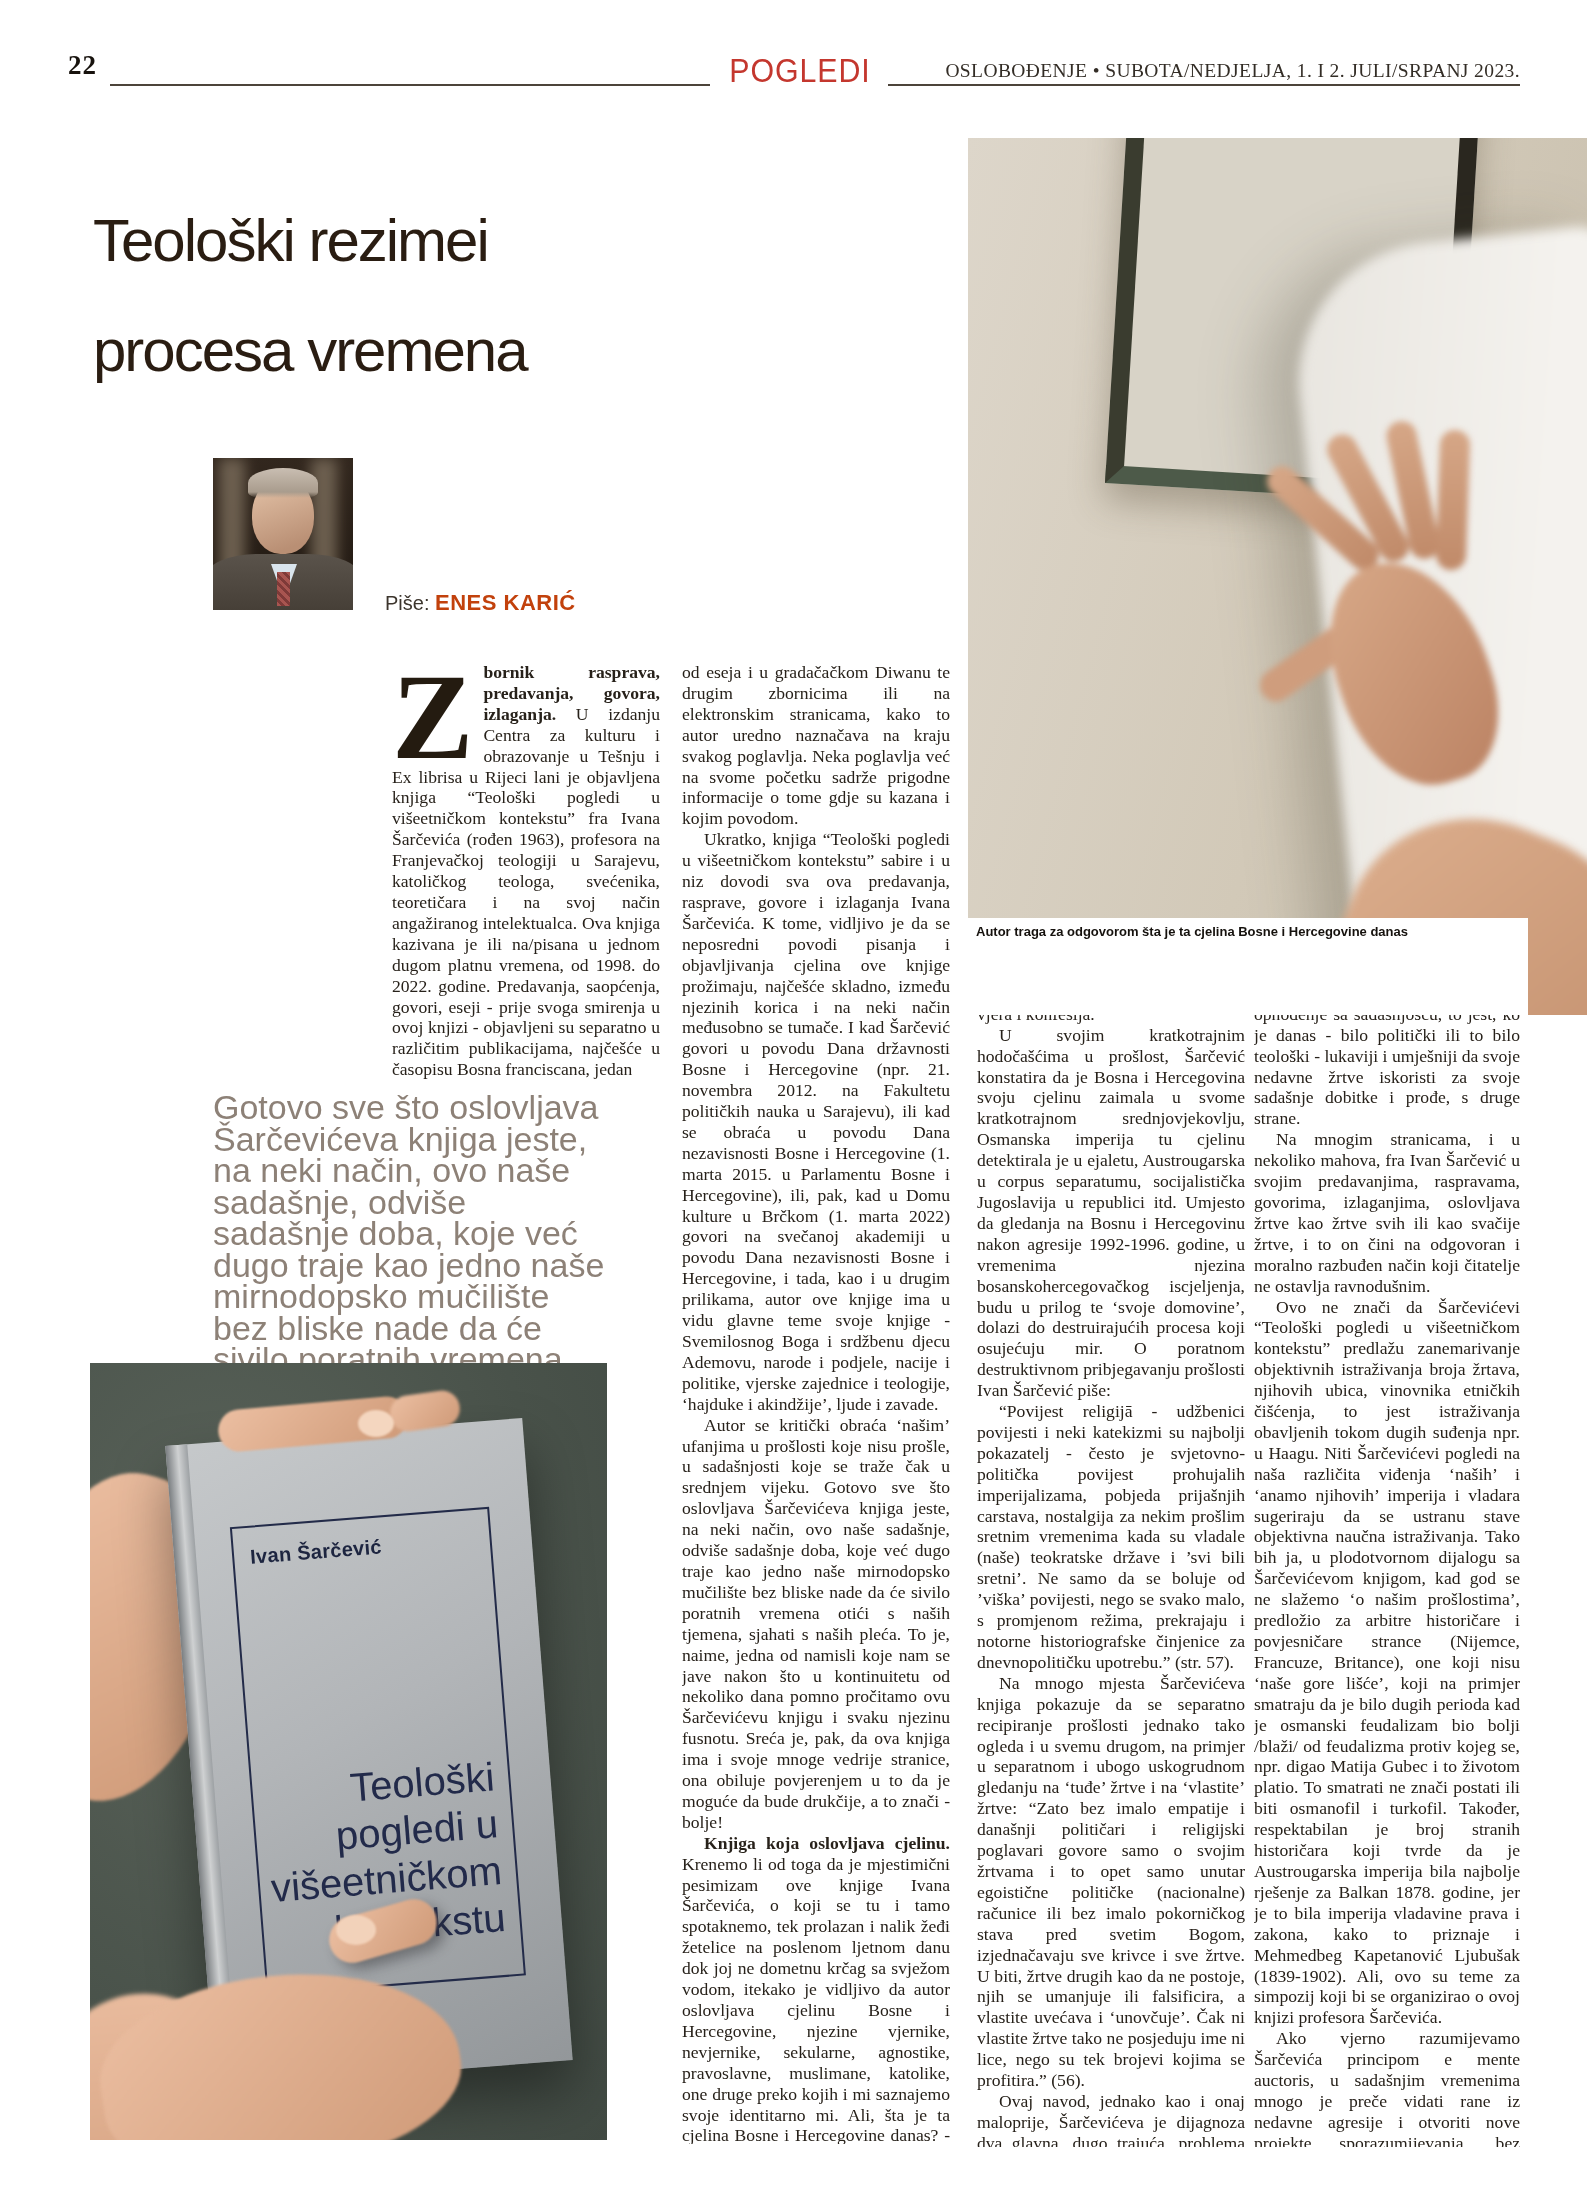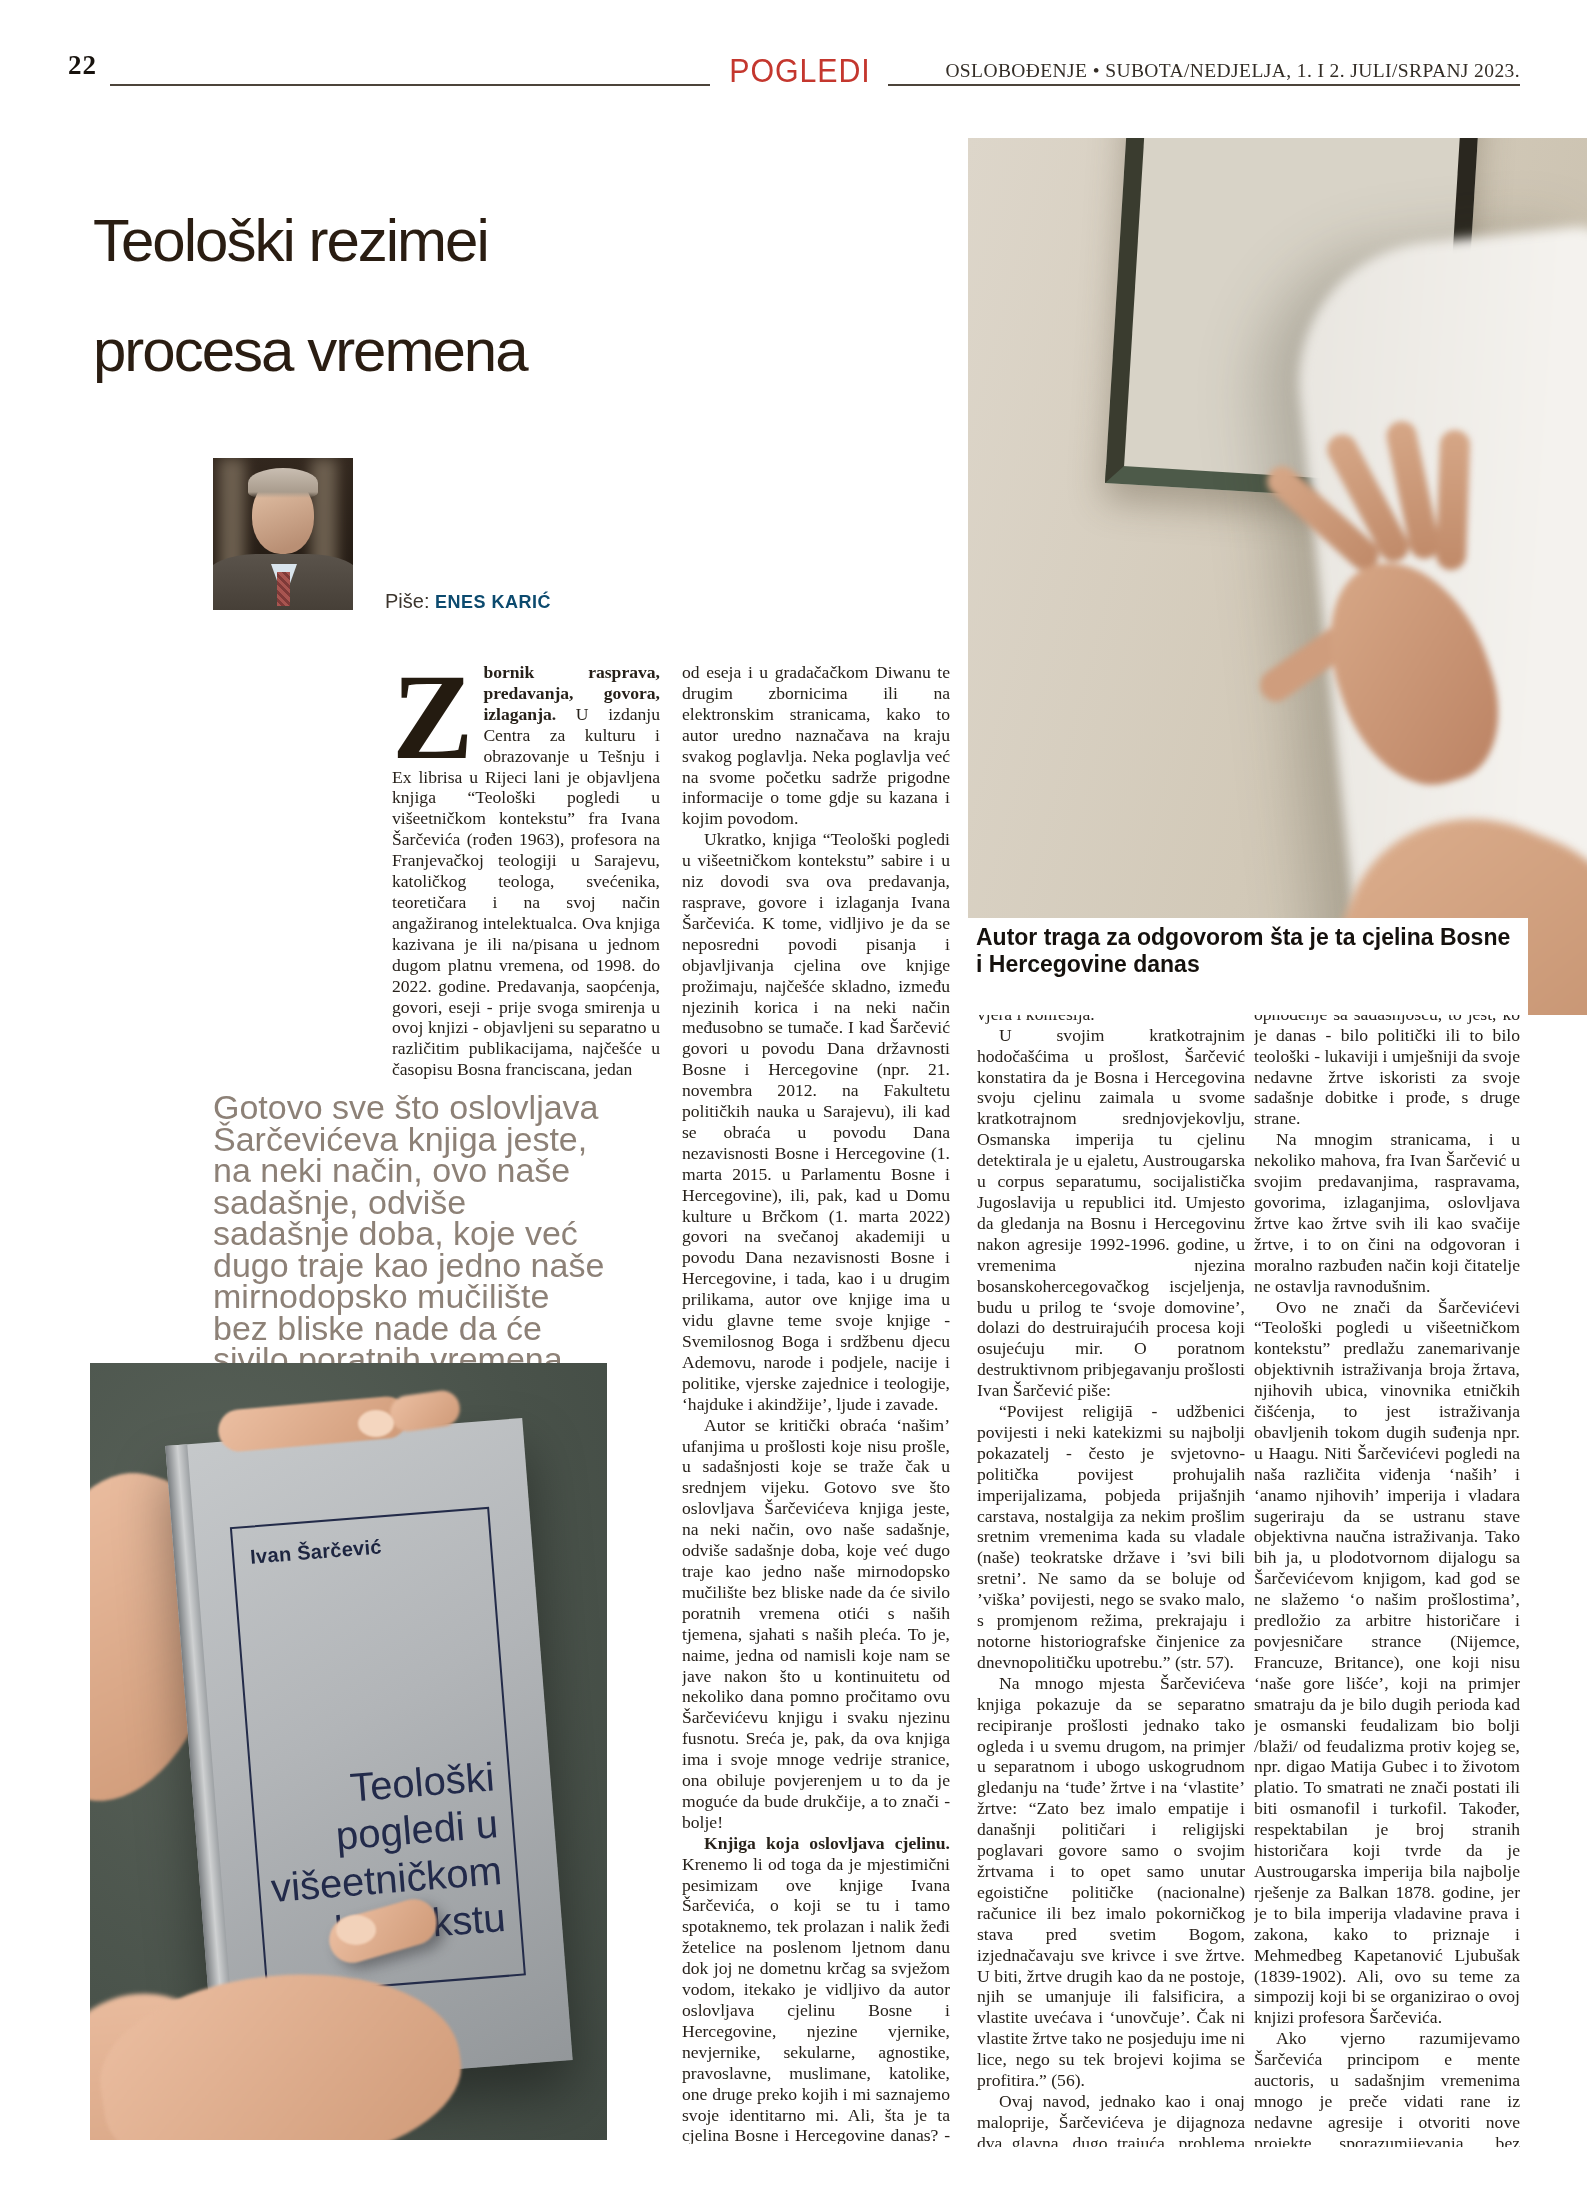--- a/index.html
+++ b/index.html
@@ -29,21 +29,21 @@
     background:linear-gradient(180deg,#c9beb2,#a99c8d 80%,transparent);}
   .at-suit{position:absolute;left:-8px;bottom:-12px;width:156px;height:68px;border-radius:34% 34% 0 0;
     background:linear-gradient(180deg,#5a534b,#423b33);}
   .at-shirt{position:absolute;left:58px;bottom:10px;width:26px;height:36px;background:#d9e4ec;
     clip-path:polygon(0 0,100% 0,50% 100%);}
   .at-tie{position:absolute;left:64px;bottom:4px;width:13px;height:34px;
     background:repeating-linear-gradient(45deg,#a85550 0 3px,#7e3a38 3px 6px);}
   .standfirst{position:absolute;left:385px;top:442px;width:490px;
     font-family:"Liberation Sans",sans-serif;font-size:27.5px;line-height:37px;color:#60544a;}
   .byline{position:absolute;left:385px;top:590px;font-family:"Liberation Sans",sans-serif;font-size:20px;color:#3c352d;}
-  .byline b{color:#0c4a6e;font-size:18px;letter-spacing:.5px;}
+  .byline b{color:#c2410c;font-size:22px;letter-spacing:.5px;}
 
   
   .col{position:absolute;font-size:17.6px;line-height:20.9px;text-align:justify;overflow:hidden;color:#27211a;}
   .col p{margin:0;}
   .col p.ind{text-indent:22px;}
   .col .lead{font-weight:700;}
   .dropcap{float:left;font-family:"Liberation Serif",serif;font-weight:700;font-size:122px;
     line-height:.8;padding:6px 10px 0 0;color:#241b10;}
   .col1{left:392px;top:662px;width:268px;height:432px;}
   .col2{left:682px;top:662px;width:268px;height:1482px;}
@@ -67,21 +67,21 @@
   .pr-palm{position:absolute;left:40px;top:120px;width:150px;height:230px;transform:rotate(-18deg);
     border-radius:45% 55% 40% 50%;background:linear-gradient(140deg,#d8a988,#bb8263);}
   .pr-finger{position:absolute;width:30px;height:140px;border-radius:16px;
     background:linear-gradient(180deg,#d6a787,#c08a69);}
   .pr-thumb{position:absolute;left:-6px;top:170px;width:32px;height:110px;border-radius:16px;
     transform:rotate(55deg);background:#cf9d7d;}
   .pr-arm{position:absolute;right:-50px;bottom:-90px;width:300px;height:280px;transform:rotate(22deg);
     border-radius:45%;background:linear-gradient(120deg,#dcae8d,#c3906e);filter:blur(4px);}
   .caption-mask{position:absolute;left:968px;top:918px;width:560px;height:97px;background:#ffffff;}
   .photo-caption{position:absolute;left:976px;top:924px;width:545px;
-    font-family:"Liberation Sans",sans-serif;font-weight:700;font-size:23px;color:#15110d;}
+    font-family:"Liberation Sans",sans-serif;font-weight:700;font-size:13px;color:#15110d;}
 
   
   .photo-book{position:absolute;left:90px;top:1363px;width:517px;height:777px;overflow:hidden;
     background:radial-gradient(ellipse at 25% 30%,#5a635a 0%,#49524a 60%,#414a43 100%);}
   .bk-book{position:absolute;left:100px;top:68px;width:358px;height:644px;transform:rotate(-4.5deg);
     background:linear-gradient(155deg,#c6c9cb 0%,#b2b5b8 45%,#93979a 100%);
     box-shadow:0 30px 55px rgba(0,0,0,.4);}
   .bk-spine{position:absolute;left:0;top:0;bottom:0;width:22px;
     background:linear-gradient(to right,#7a7e81,#cfd1d2 55%,#9da1a4);}
   .bk-frame{position:absolute;left:58px;top:86px;right:40px;bottom:88px;border:2px solid #232b49;}

